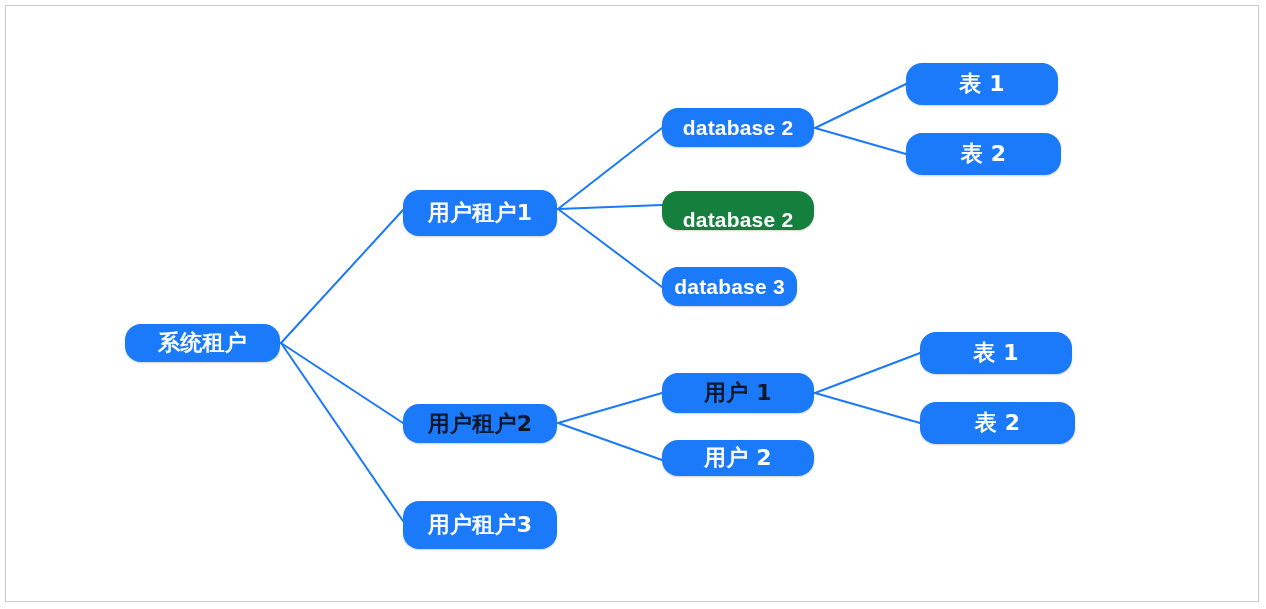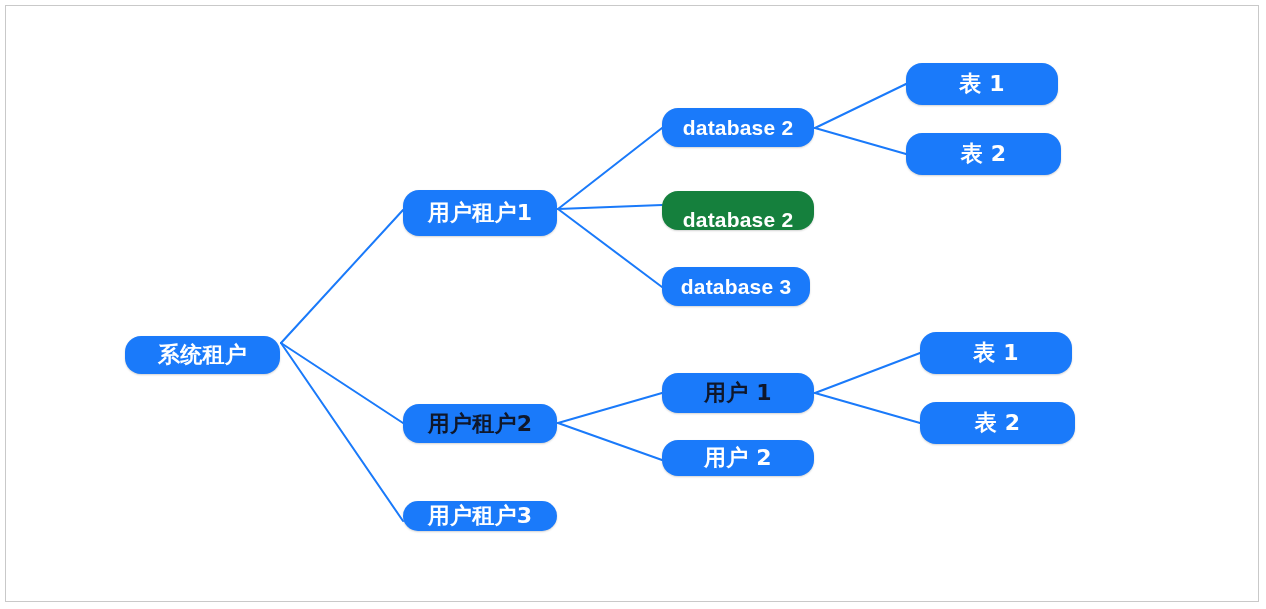--- a/index.html
+++ b/index.html
@@ -78,39 +78,39 @@
       <line x1="558" y1="209" x2="662" y2="287" stroke="#1a7afa" stroke-width="2" stroke-linecap="round"></line>
       <line x1="815" y1="128" x2="906" y2="84" stroke="#1a7afa" stroke-width="2" stroke-linecap="round"></line>
       <line x1="815" y1="128" x2="906" y2="154" stroke="#1a7afa" stroke-width="2" stroke-linecap="round"></line>
       <line x1="558" y1="423" x2="662" y2="393" stroke="#1a7afa" stroke-width="2" stroke-linecap="round"></line>
       <line x1="558" y1="423" x2="662" y2="460" stroke="#1a7afa" stroke-width="2" stroke-linecap="round"></line>
       <line x1="815" y1="393" x2="920" y2="353" stroke="#1a7afa" stroke-width="2" stroke-linecap="round"></line>
       <line x1="815" y1="393" x2="920" y2="423" stroke="#1a7afa" stroke-width="2" stroke-linecap="round"></line>
     </svg>
 
   <div id="node-layer">
-      <div class="node" style="left: 125px; top: 324px; width: 155px; height: 38px; background: rgb(26, 122, 250); color: rgb(255, 255, 255); margin-top: 12px;">
+      <div class="node" style="left: 125px; top: 324px; width: 155px; height: 38px; background: rgb(26, 122, 250); color: rgb(255, 255, 255);">
         <span class="node-label cjk">系统租户</span>
       </div>
       <div class="node" style="left: 403px; top: 190px; width: 154px; height: 46px; background: rgb(26, 122, 250); color: rgb(255, 255, 255);">
         <span class="node-label cjk">用户租户1</span>
       </div>
       <div class="node" style="left: 403px; top: 404px; width: 154px; height: 39px; background: rgb(26, 122, 250); color: #0f172a;">
         <span class="node-label cjk">用户租户2</span>
       </div>
-      <div class="node" style="left: 403px; top: 501px; width: 154px; height: 30px; background: rgb(26, 122, 250); color: rgb(255, 255, 255);">
+      <div class="node" style="left: 403px; top: 501px; width: 154px; height: 48px; background: rgb(26, 122, 250); color: rgb(255, 255, 255);">
         <span class="node-label cjk">用户租户3</span>
       </div>
       <div class="node" style="left: 662px; top: 108px; width: 152px; height: 39px; background: rgb(26, 122, 250); color: rgb(255, 255, 255);">
         <span class="node-label latin">database 2</span>
       </div>
       <div class="node" style="left: 662px; top: 191px; width: 152px; height: 39px; background: #15803d; color: rgb(255, 255, 255); align-items: flex-end;">
         <span class="node-label latin">database 2</span>
       </div>
-      <div class="node" style="left: 662px; top: 267px; width: 148px; height: 39px; background: rgb(26, 122, 250); color: rgb(255, 255, 255);">
+      <div class="node" style="left: 662px; top: 267px; width: 135px; height: 39px; background: rgb(26, 122, 250); color: rgb(255, 255, 255);">
         <span class="node-label latin">database 3</span>
       </div>
       <div class="node" style="left: 906px; top: 63px; width: 152px; height: 42px; background: rgb(26, 122, 250); color: rgb(255, 255, 255);">
         <span class="node-label cjk">表 1</span>
       </div>
       <div class="node" style="left: 906px; top: 133px; width: 155px; height: 42px; background: rgb(26, 122, 250); color: rgb(255, 255, 255);">
         <span class="node-label cjk">表 2</span>
       </div>
       <div class="node" style="left: 662px; top: 373px; width: 152px; height: 40px; background: rgb(26, 122, 250); color: #0f172a;">
         <span class="node-label cjk">用户 1</span>

